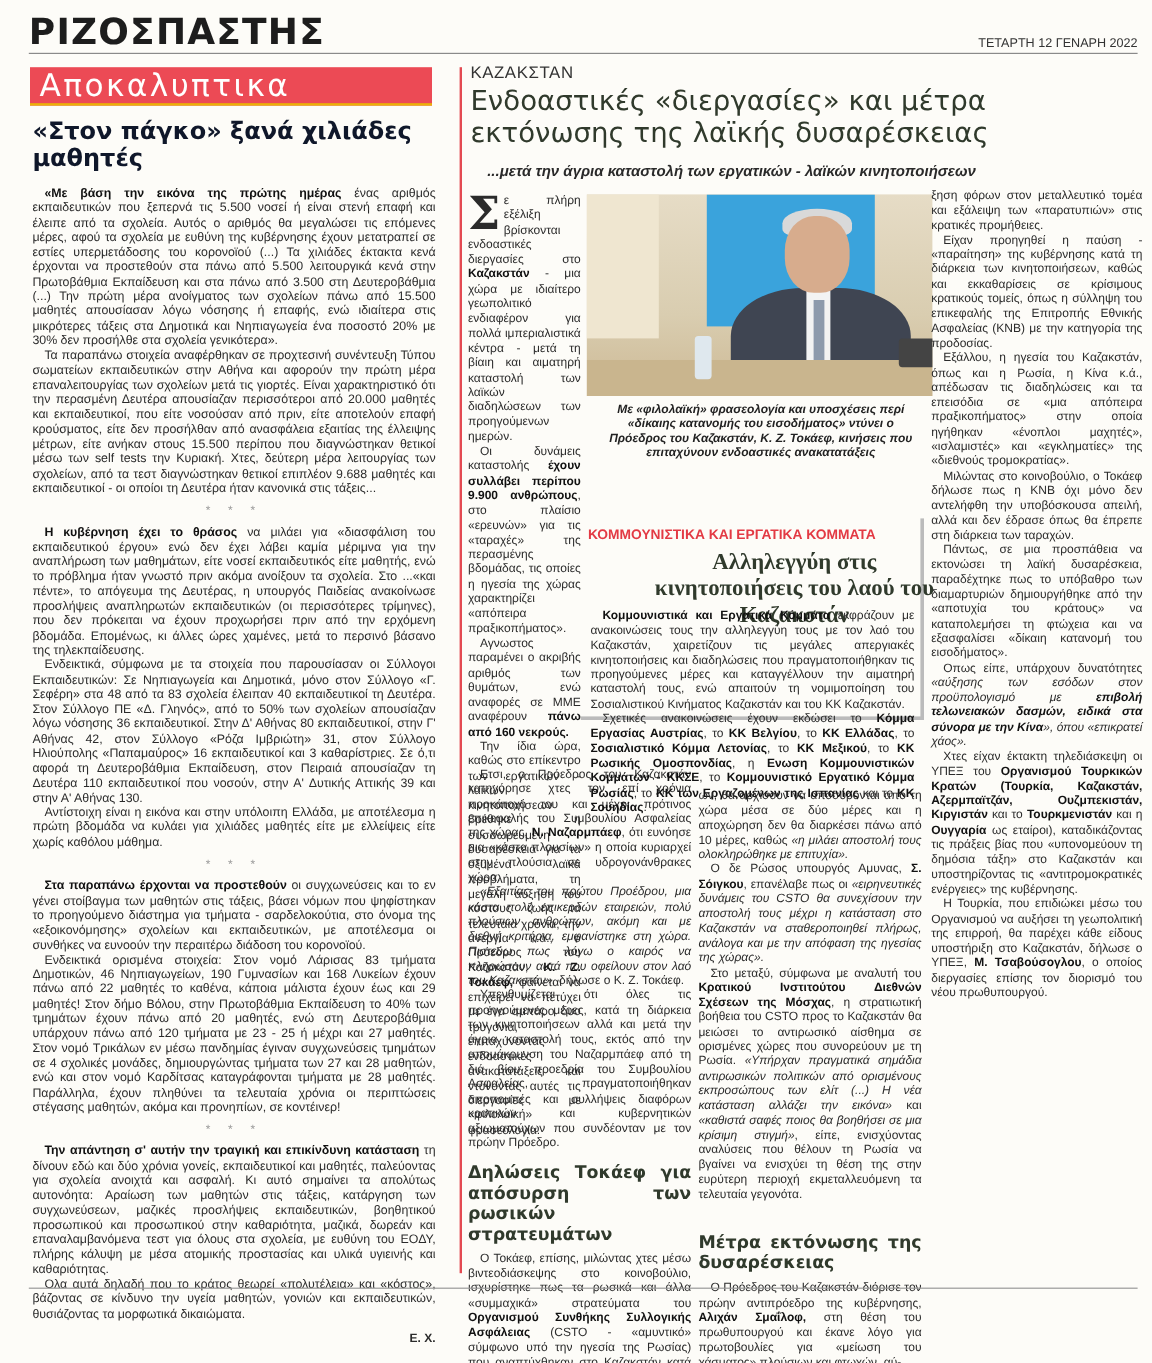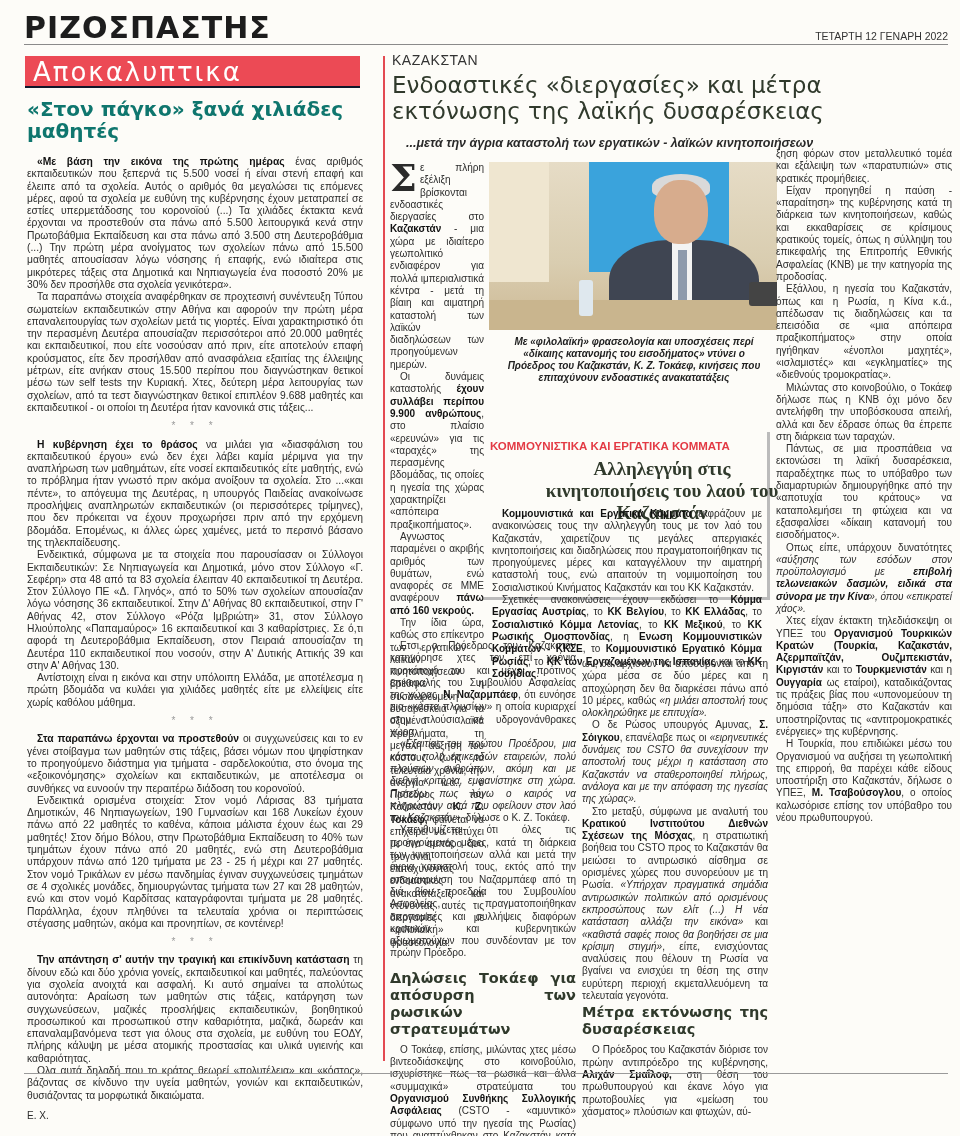--- a/index.html
+++ b/index.html
@@ -1,28 +1,28 @@
 <!DOCTYPE html>
 <html><head>
 <meta charset="utf-8">
 <style>
 *{box-sizing:border-box;margin:0;padding:0}
 html,body{width:960px;height:1136px;background:#fdfcf8;overflow:hidden}
 body{font-family:"Liberation Sans",sans-serif;color:#2a2a2a;position:relative}
 .masthead{position:absolute;left:24px;top:10px;font-weight:bold;font-size:30px;letter-spacing:1px;color:#1d1d1d;font-family:"DejaVu Sans",sans-serif}
 .dateline{position:absolute;right:12px;top:30px;font-size:10.5px;color:#333}
 .topline{position:absolute;left:24px;right:12px;top:44px;height:1px;background:#8a8a8a}
-.section-banner{position:absolute;left:25px;top:56px;width:335px;height:32px;background:#ec4a55;border-bottom:2px solid #0f172a}
+.section-banner{position:absolute;left:25px;top:56px;width:335px;height:32px;background:#ec4a55;border-bottom:2px solid #eab308}
 .section-banner span{position:absolute;left:8px;top:1px;color:#fff;font-size:26px;letter-spacing:2px;font-family:"DejaVu Sans",sans-serif}
-.left-title{position:absolute;left:27px;top:98px;width:340px;font-size:20px;font-weight:bold;line-height:22px;color:#0f766e;font-family:"DejaVu Sans",sans-serif}
+.left-title{position:absolute;left:27px;top:98px;width:340px;font-size:20px;font-weight:bold;line-height:22px;color:#0f172a;font-family:"DejaVu Sans",sans-serif}
 .col{position:absolute;font-size:10.3px;line-height:12.3px;color:#2b2b2b;text-align:justify}
 .col p{text-indent:10px}
 .col b{color:#111}
 .stars{text-align:center;color:#999;font-size:10px;letter-spacing:6px;margin:6px 0}
-.sig{text-align:left;font-weight:normal;font-size:10px;margin-top:8px}
+.sig{text-align:right;font-weight:bold;font-size:10px;margin-top:8px}
 .redrule{position:absolute;left:383px;top:56px;width:2px;height:1005px;background:#e34a52}
 .kicker{position:absolute;left:392px;top:52px;font-size:14px;color:#333;letter-spacing:0.5px}
 .main-title{position:absolute;left:392px;top:72px;width:560px;font-size:23px;font-weight:normal;line-height:26px;color:#303a2c;font-family:"DejaVu Sans",sans-serif}
 .subtitle{position:absolute;left:406px;top:136px;font-size:12.5px;font-style:italic;font-weight:bold;color:#2a2a2a}
 .dropcap{float:left;font-size:38px;line-height:32px;font-weight:bold;margin-right:3px;font-family:"DejaVu Serif",serif}
 .photo{position:absolute;left:489px;top:162px;width:288px;height:168px;background:linear-gradient(180deg,#e6dcc6 0%,#d9cdb0 60%,#cdb995 100%);overflow:hidden}
 .flag{position:absolute;left:100px;top:0;width:140px;height:110px;background:#3aa3dc}
 .flag2{position:absolute;left:0;top:0;width:60px;height:120px;background:#efe6d0}
 .head{position:absolute;left:165px;top:18px;width:54px;height:64px;background:#d7ac8d;border-radius:45%}
 .hair{position:absolute;left:163px;top:12px;width:58px;height:24px;background:#d9d9d9;border-radius:50% 50% 30% 30%}
@@ -107,28 +107,28 @@
 <div class="box-title">Αλληλεγγύη στις κινητοποιήσεις του λαού του Καζακστάν</div>
 <div class="col" style="left:492px;top:508px;width:270px;font-size:10px;">
   <p><b>Κομμουνιστικά και Εργατικά Κόμματα</b><span> εκφράζουν με ανακοινώσεις τους την αλληλεγγύη τους με τον λαό του Καζακστάν, χαιρετίζουν τις μεγάλες απεργιακές κινητοποιήσεις και διαδηλώσεις που πραγματοποιήθηκαν τις προηγούμενες μέρες και καταγγέλλουν την αιματηρή καταστολή τους, ενώ απαιτούν τη νομιμοποίηση του Σοσιαλιστικού Κινήματος Καζακστάν και του ΚΚ Καζακστάν.</span></p>
   <p><span>Σχετικές ανακοινώσεις έχουν εκδώσει το </span><b>Κόμμα Εργασίας Αυστρίας</b><span>, το </span><b>ΚΚ Βελγίου</b><span>, το </span><b>ΚΚ Ελλάδας</b><span>, το </span><b>Σοσιαλιστικό Κόμμα Λετονίας</b><span>, το </span><b>ΚΚ Μεξικού</b><span>, το </span><b>ΚΚ Ρωσικής Ομοσπονδίας</b><span>, η </span><b>Ενωση Κομμουνιστικών Κομμάτων - ΚΚΣΕ</b><span>, το </span><b>Κομμουνιστικό Εργατικό Κόμμα Ρωσίας</b><span>, το </span><b>ΚΚ των Εργαζομένων της Ισπανίας</b><span> και το </span><b>ΚΚ Σουηδίας</b><span>.</span></p>
 </div>
 
 <div class="col" style="left:582px;top:658px;width:186px;font-size:10px;">
   <p style="text-indent:0"><span>ων, θα αρχίσουν να αποσύρονται από τη χώρα μέσα σε δύο μέρες και η αποχώρηση δεν θα διαρκέσει πάνω από 10 μέρες, καθώς </span><i>«η μιλάει αποστολή τους ολοκληρώθηκε με επιτυχία».</i></p>
   <p><span>Ο δε Ρώσος υπουργός Αμυνας, </span><b>Σ. Σόιγκου</b><span>, επανέλαβε πως οι </span><i>«ειρηνευτικές δυνάμεις του CSTO θα συνεχίσουν την αποστολή τους μέχρι η κατάσταση στο Καζακστάν να σταθεροποιηθεί πλήρως, ανάλογα και με την απόφαση της ηγεσίας της χώρας».</i></p>
   <p><span>Στο μεταξύ, σύμφωνα με αναλυτή του </span><b>Κρατικού Ινστιτούτου Διεθνών Σχέσεων της Μόσχας</b><span>, η στρατιωτική βοήθεια του CSTO προς το Καζακστάν θα μειώσει το αντιρωσικό αίσθημα σε ορισμένες χώρες που συνορεύουν με τη Ρωσία. </span><i>«Υπήρχαν πραγματικά σημάδια αντιρωσικών πολιτικών από ορισμένους εκπροσώπους των ελίτ (...) Η νέα κατάσταση αλλάζει την εικόνα»</i><span> και </span><i>«καθιστά σαφές ποιος θα βοηθήσει σε μια κρίσιμη στιγμή»</i><span>, είπε, ενισχύοντας αναλύσεις που θέλουν τη Ρωσία να βγαίνει να ενισχύει τη θέση της στην ευρύτερη περιοχή εκμεταλλευόμενη τα τελευταία γεγονότα.</span></p>
-  <div class="sub-head" style="margin-top:2px">Μέτρα εκτόνωσης της δυσαρέσκειας</div>
+  <div class="sub-head" style="margin-top:26px">Μέτρα εκτόνωσης της δυσαρέσκειας</div>
   <p><span>Ο Πρόεδρος του Καζακστάν διόρισε τον πρώην αντιπρόεδρο της κυβέρνησης, </span><b>Αλιχάν Σμαΐλοφ,</b><span> στη θέση του πρωθυπουργού και έκανε λόγο για πρωτοβουλίες για «μείωση του χάσματος» πλούσιων και φτωχών, αύ-</span></p>
 </div>
 
-<div class="col" style="left:776px;top:148px;width:176px;font-size:10px;">
+<div class="col" style="left:776px;top:158px;width:176px;font-size:10px;">
   <p style="text-indent:0">ξηση φόρων στον μεταλλευτικό τομέα και εξάλειψη των «παρατυπιών» στις κρατικές προμήθειες.</p>
   <p>Είχαν προηγηθεί η παύση - «παραίτηση» της κυβέρνησης κατά τη διάρκεια των κινητοποιήσεων, καθώς και εκκαθαρίσεις σε κρίσιμους κρατικούς τομείς, όπως η σύλληψη του επικεφαλής της Επιτροπής Εθνικής Ασφαλείας (KNB) με την κατηγορία της προδοσίας.</p>
   <p>Εξάλλου, η ηγεσία του Καζακστάν, όπως και η Ρωσία, η Κίνα κ.ά., απέδωσαν τις διαδηλώσεις και τα επεισόδια σε «μια απόπειρα πραξικοπήματος» στην οποία ηγήθηκαν «ένοπλοι μαχητές», «ισλαμιστές» και «εγκληματίες» της «διεθνούς τρομοκρατίας».</p>
   <p>Μιλώντας στο κοινοβούλιο, ο Τοκάεφ δήλωσε πως η KNB όχι μόνο δεν αντελήφθη την υποβόσκουσα απειλή, αλλά και δεν έδρασε όπως θα έπρεπε στη διάρκεια των ταραχών.</p>
   <p>Πάντως, σε μια προσπάθεια να εκτονώσει τη λαϊκή δυσαρέσκεια, παραδέχτηκε πως το υπόβαθρο των διαμαρτυριών δημιουργήθηκε από την «αποτυχία του κράτους» να καταπολεμήσει τη φτώχεια και να εξασφαλίσει «δίκαιη κατανομή του εισοδήματος».</p>
   <p><span>Οπως είπε, υπάρχουν δυνατότητες </span><i>«αύξησης των εσόδων στον προϋπολογισμό με </i><b><i>επιβολή τελωνειακών δασμών, ειδικά στα σύνορα με την Κίνα</i></b><i>», όπου «επικρατεί χάος».</i></p>
   <p><span>Χτες είχαν έκτακτη τηλεδιάσκεψη οι ΥΠΕΞ του </span><b>Οργανισμού Τουρκικών Κρατών (Τουρκία, Καζακστάν, Αζερμπαϊτζάν, Ουζμπεκιστάν, Κιργιστάν</b><span> και το </span><b>Τουρκμενιστάν</b><span> και η </span><b>Ουγγαρία</b><span> ως εταίροι), καταδικάζοντας τις πράξεις βίας που «υπονομεύουν τη δημόσια τάξη» στο Καζακστάν και υποστηρίζοντας τις «αντιτρομοκρατικές ενέργειες» της κυβέρνησης.</span></p>
-  <p><span>Η Τουρκία, που επιδιώκει μέσω του Οργανισμού να αυξήσει τη γεωπολιτική της επιρροή, θα παρέχει κάθε είδους υποστήριξη στο Καζακστάν, δήλωσε ο ΥΠΕΞ, </span><b>Μ. Τσαβούσογλου</b><span>, ο οποίος καλωσόρισε επίσης τον υπόβαθρο του νέου πρωθυπουργού.</span></p>
+  <p><span>Η Τουρκία, που επιδιώκει μέσω του Οργανισμού να αυξήσει τη γεωπολιτική της επιρροή, θα παρέχει κάθε είδους υποστήριξη στο Καζακστάν, δήλωσε ο ΥΠΕΞ, </span><b>Μ. Τσαβούσογλου</b><span>, ο οποίος διεργασίες επίσης τον διορισμό του νέου πρωθυπουργού.</span></p>
 </div>
 
 <div class="bottomrule"></div>
 
 </body></html>

